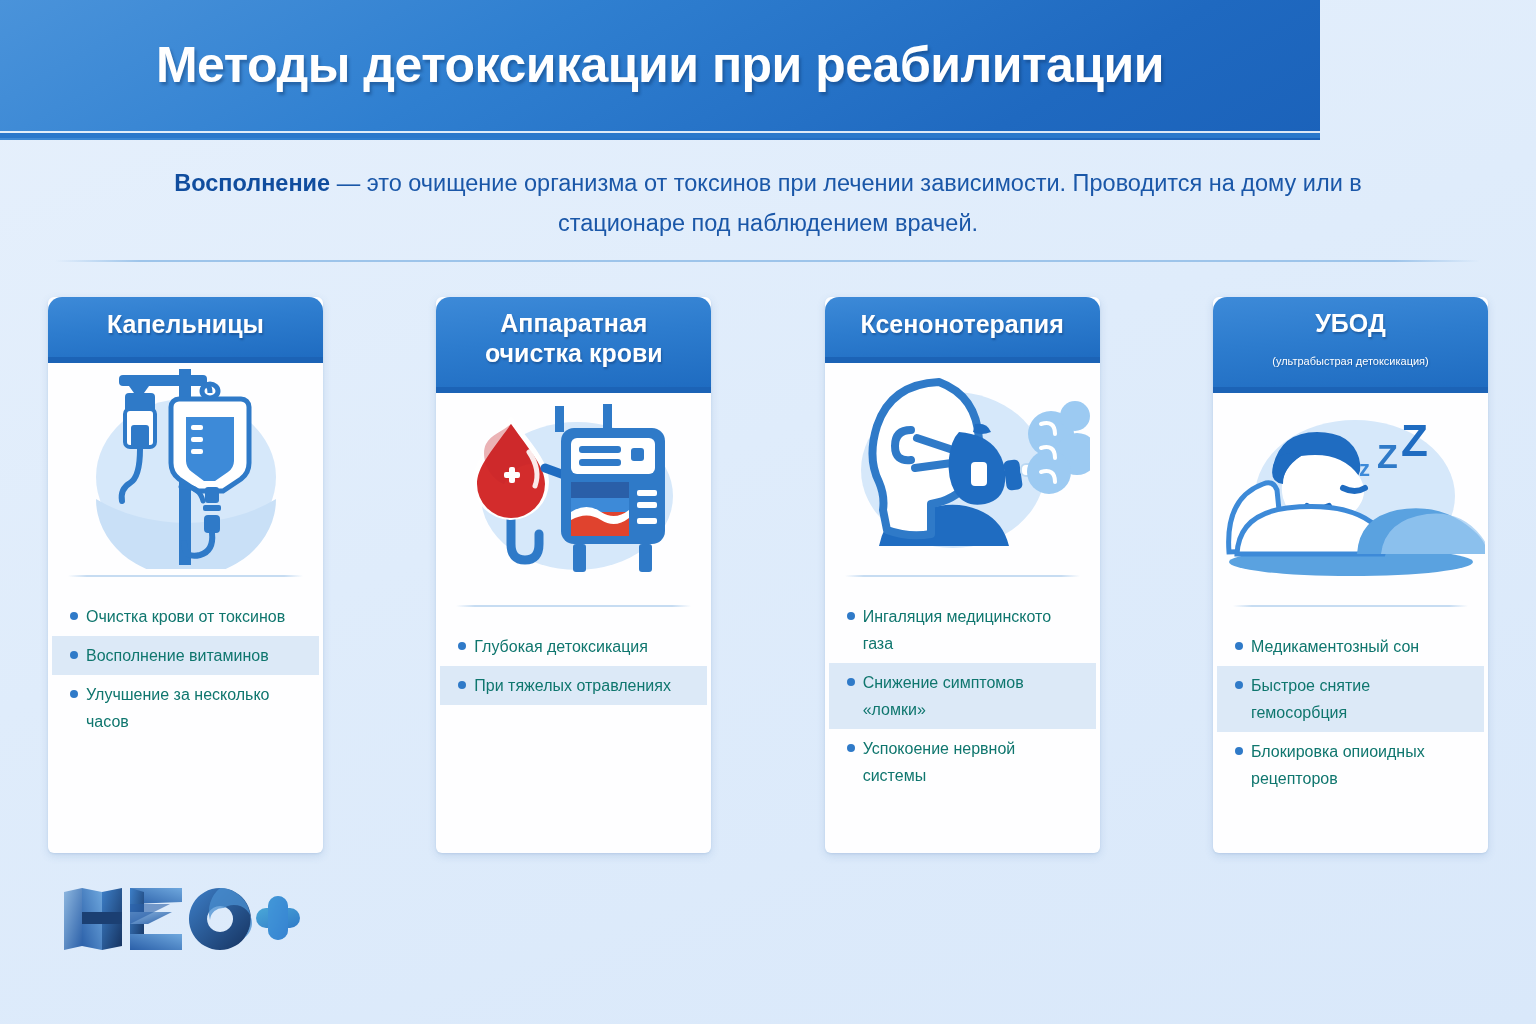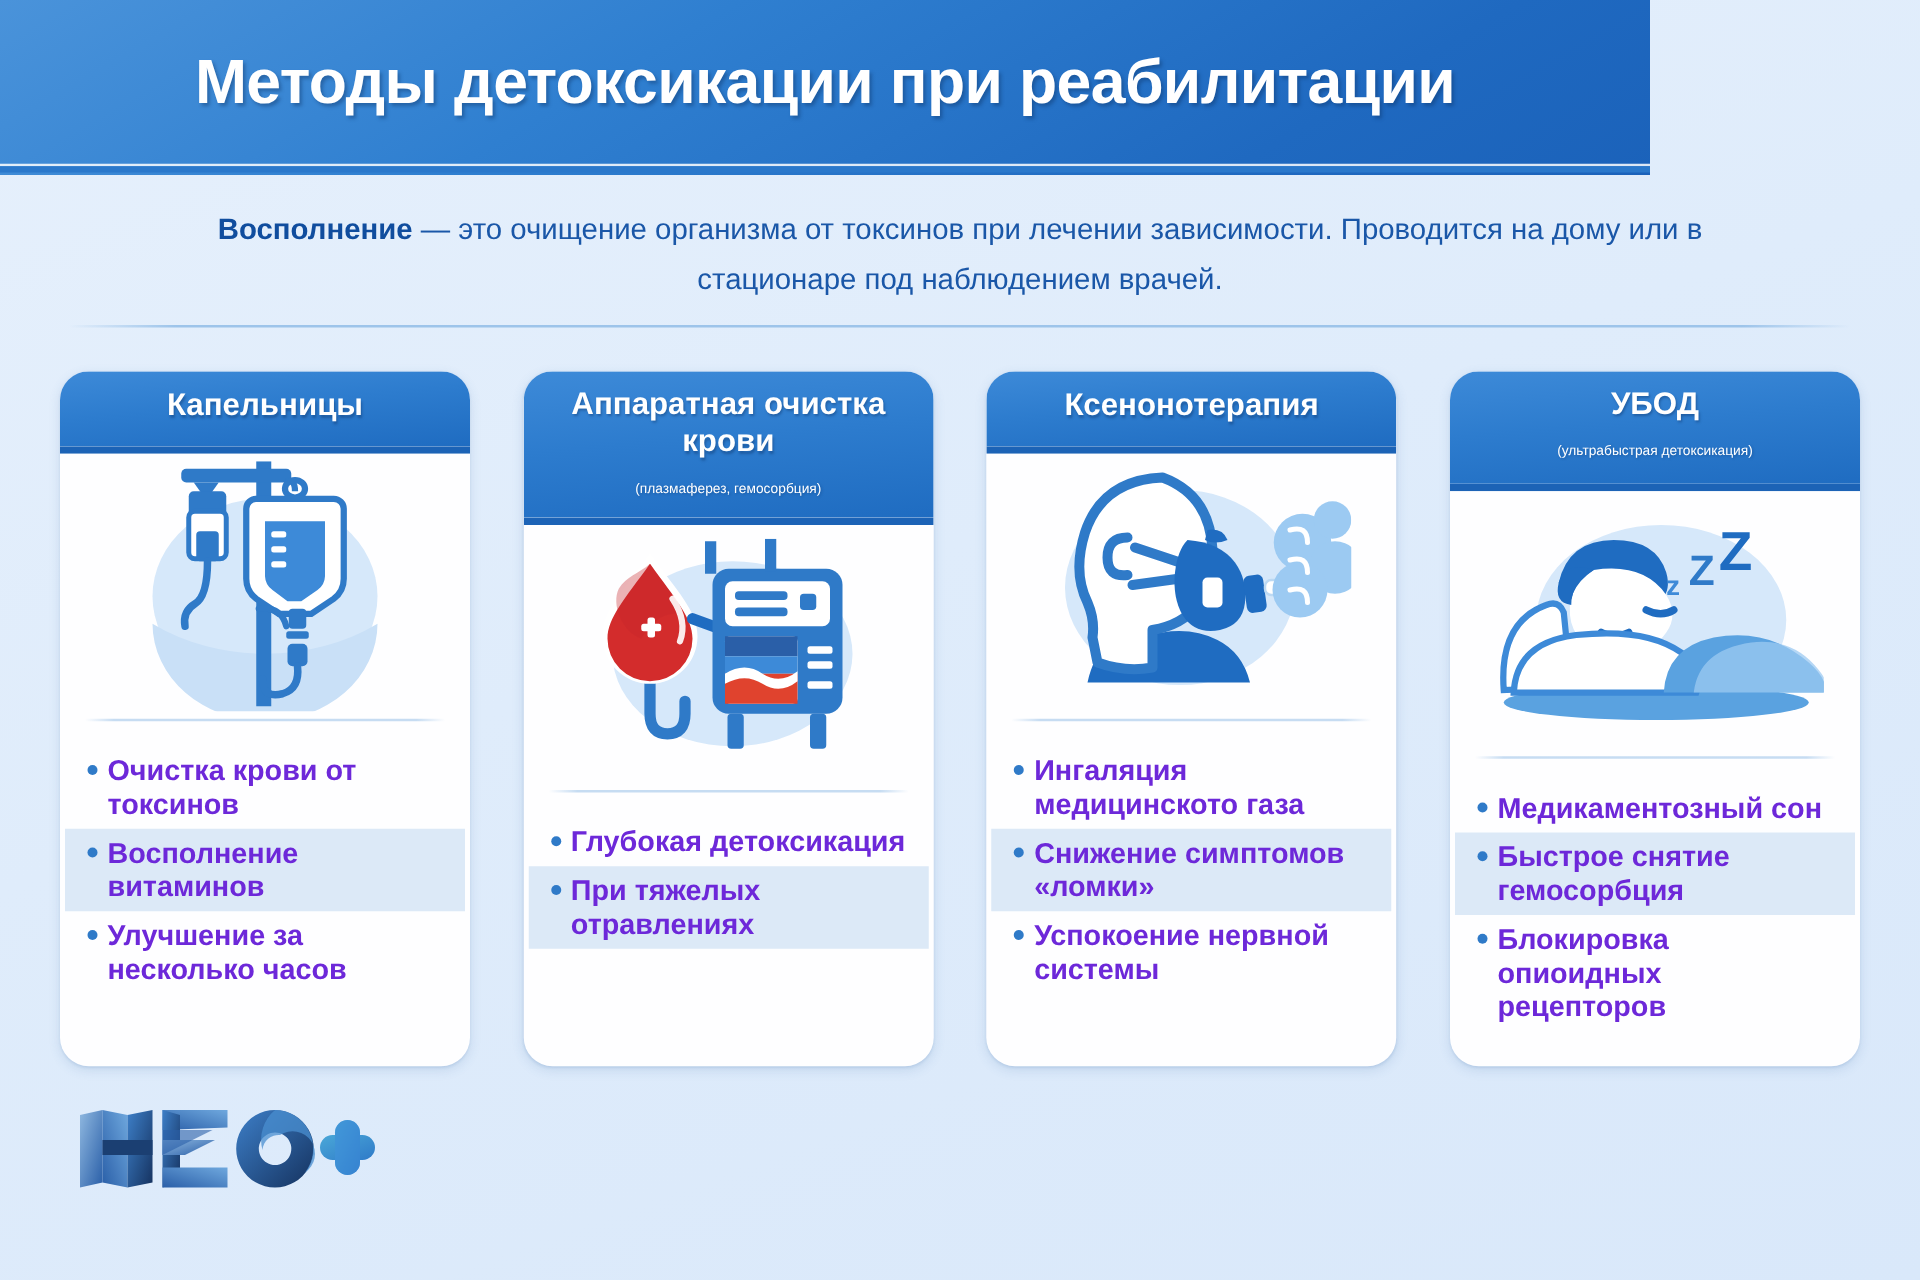--- a/index.html
+++ b/index.html
@@ -88,24 +88,24 @@
     left: 48px;
     top: 297px;
     width: 1440px;
     height: 556px;
     display: flex;
     justify-content: space-between;
     align-items: flex-start;
   }
   .card {
     position: relative;
-    width: 328px;
+    width: 275px;
     height: 556px;
     background: #fefeff;
-    border-radius: 23px;
+    border-radius: 6px;
     box-shadow: 0 3px 9px rgba(60,110,170,0.16), 0 1px 2px rgba(60,110,170,0.12);
     box-sizing: border-box;
     display: flex;
     flex-direction: column;
     overflow: hidden;
   }
   .card-head {
     position: relative;
     background: linear-gradient(175deg, #3d8ad8 0%, #2d7cce 45%, #1f6cc1 100%);
     border-radius: 14px 14px 0 0;
@@ -156,24 +156,24 @@
   .card-list {
     list-style: none;
     margin: 0;
     padding: 20px 0 0 0;
     flex: 1;
   }
   .card-list li {
     position: relative;
     padding: 6px 16px 6px 34px;
     margin: 0 4px;
-    color: #6d28d9;
-    font-size: 23px;
+    color: #0f766e;
+    font-size: 16px;
     line-height: 27px;
-    font-weight: 700;
+    font-weight: 400;
     box-sizing: border-box;
   }
   .card-list li.highlight {
     background: #dce9f7;
   }
   .card-list li .dot {
     position: absolute;
     left: 18px;
     top: 15px;
     width: 8px;
@@ -248,21 +248,20 @@
       <ul class="card-list">
         <li><span class="dot"></span><span>Очистка крови от токсинов</span></li>
         <li class="highlight"><span class="dot"></span><span>Восполнение витаминов</span></li>
         <li><span class="dot"></span><span>Улучшение за несколько часов</span></li>
       </ul>
     </div>
 
     <div class="card">
       <div class="card-head two-line">
         <div class="card-head-title">Аппаратная очистка крови</div>
-        <div class="card-head-sub">(плазмаферез, гемосорбция)</div>
       </div>
       <div class="card-figure">
         <svg width="250" height="190" viewBox="0 0 250 190">
           <ellipse cx="128" cy="92" rx="96" ry="74" fill="#d6e8fa"></ellipse>
 
           <path d="M62 112 v28 q0 16 14 16 q14 0 14 -16 v-10" fill="none" stroke="#2f7ac8" stroke-width="9" stroke-linecap="round"></path>
 
           <path d="M62 12 c22 30 38 46 38 66 a38 38 0 0 1 -76 0 c0 -20 16 -36 38 -66z" fill="#ffffff"></path>
           <path d="M62 20 c20 28 34 43 34 60 a34 34 0 0 1 -68 0 c0 -17 14 -32 34 -60z" fill="#d32c2c"></path>
           <path d="M62 20 c12 17 22 30 27 42 c-10 -6 -26 2 -34 18 c-16 -6 -24 -28 -18 -40 c6 -10 16 -12 25 -20z" fill="#c6252a" opacity="0.35"></path>

